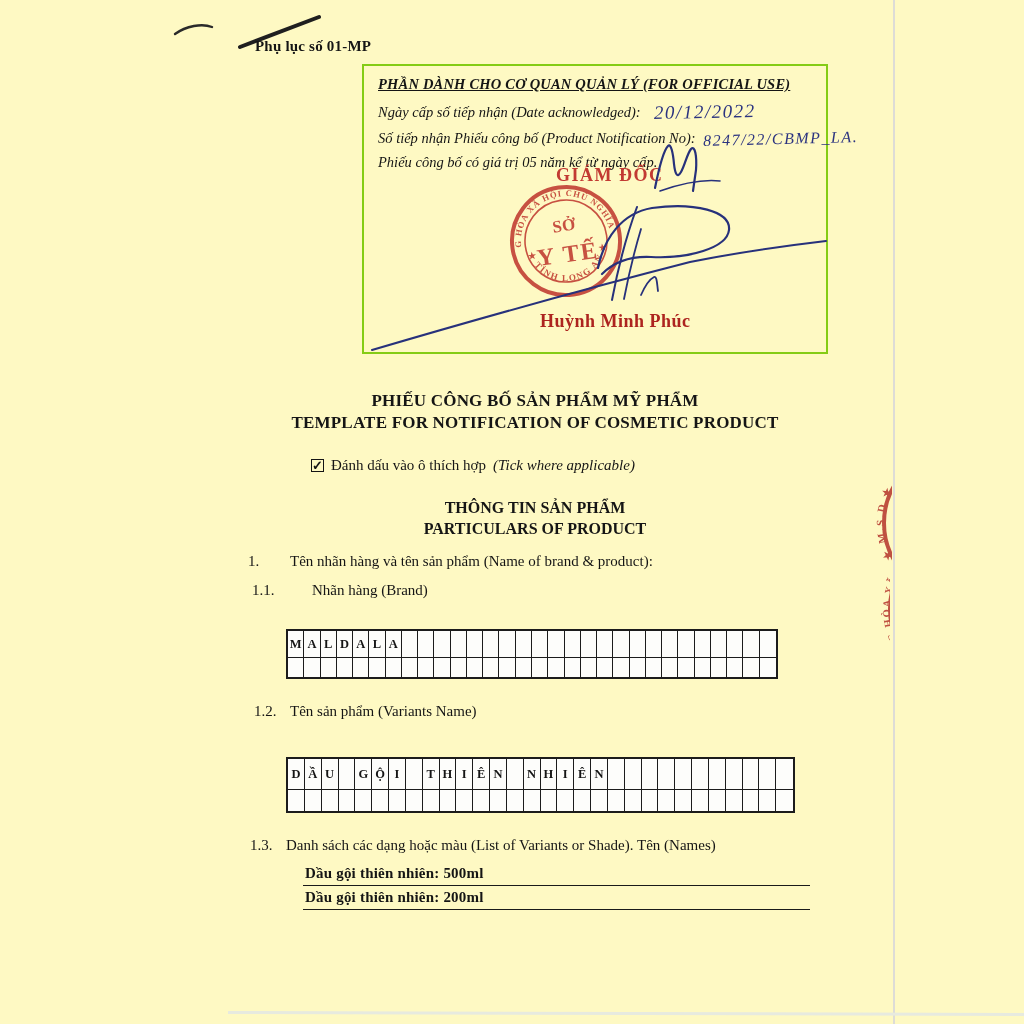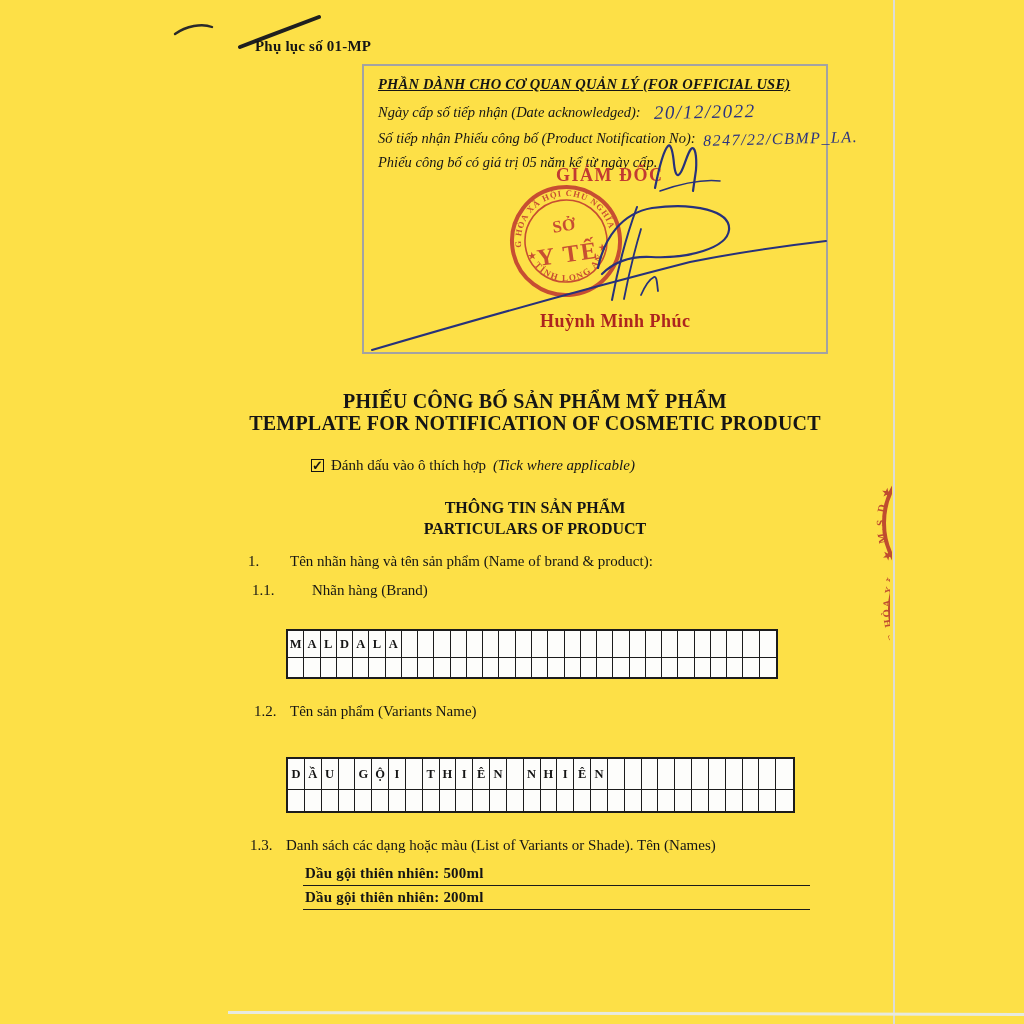--- a/index.html
+++ b/index.html
@@ -1,35 +1,35 @@
 <!DOCTYPE html>
 <html><head>
 <meta charset="utf-8">
 <style>
   html,body{margin:0;padding:0;}
   body{width:1024px;height:1024px;background:#f6f6f3;font-family:"Liberation Serif","DejaVu Serif",serif;}
-  #page{position:relative;width:1024px;height:1024px;background:#fde047;overflow:hidden;color:#151515;}
+  #page{position:relative;width:1024px;height:1024px;background:#fef9c3;overflow:hidden;color:#151515;}
   .abs{position:absolute;}
   
   .page-edge{position:absolute;left:893px;top:0;width:2px;height:1024px;background:#dddcd6;}
   .bottom-edge{position:absolute;left:228px;top:1012px;width:796px;height:3px;background:#e7eadf;transform:rotate(.15deg);}
   
   .appendix{font-weight:bold;font-size:15px;letter-spacing:.2px;}
   
-  .obox{left:362px;top:64px;width:466px;height:290px;border:2px solid #a3a3a3;box-sizing:border-box;padding:10px 14px 0 14px;}
+  .obox{left:362px;top:64px;width:466px;height:290px;border:2px solid #84cc16;box-sizing:border-box;padding:10px 14px 0 14px;}
   .obox-heading{font-weight:bold;font-style:italic;font-size:14.5px;text-decoration:underline;letter-spacing:.2px;}
   .obox-line{font-style:italic;font-size:14.5px;margin-top:7px;white-space:nowrap;}
   .hw{font-style:italic;color:#2c3480;letter-spacing:1.5px;white-space:nowrap;}
   .hw-date{font-size:19px;position:relative;top:1px;left:10px;transform:rotate(-1deg);display:inline-block;}
   .hw-no{font-size:16px;position:relative;top:1px;left:4px;transform:rotate(-1.5deg);display:inline-block;}
   .director-title{left:556px;top:165px;color:#c23a32;font-weight:bold;font-size:18px;letter-spacing:1.5px;}
   .director-name{left:540px;top:311px;color:#ad241f;font-weight:bold;font-size:18px;letter-spacing:.5px;text-align:center;}
   
   .center-band{left:135px;width:800px;text-align:center;}
-  .doc-title{font-weight:bold;font-size:20px;line-height:22px;letter-spacing:.2px;}
+  .doc-title{font-weight:bold;font-size:17px;line-height:22px;letter-spacing:.2px;}
   .tick-row{left:311px;top:457px;font-size:15px;display:flex;align-items:center;gap:7px;}
   .checkbox{width:13px;height:13px;border:1.6px solid #141414;display:inline-flex;align-items:center;justify-content:center;font-size:13px;font-weight:bold;line-height:13px;box-sizing:border-box;}
   .tick-en{font-style:italic;}
   .sec-title{font-weight:bold;font-size:16px;line-height:21px;}
   
   .item{font-size:15px;display:flex;}
   .item .num{width:42px;}
   .item11 .num,.item12 .num,.item13 .num{width:36px;}
   
   .lgrid{display:grid;border:2px solid #1c1c1c;background:#fdfdfb;box-sizing:border-box;}

